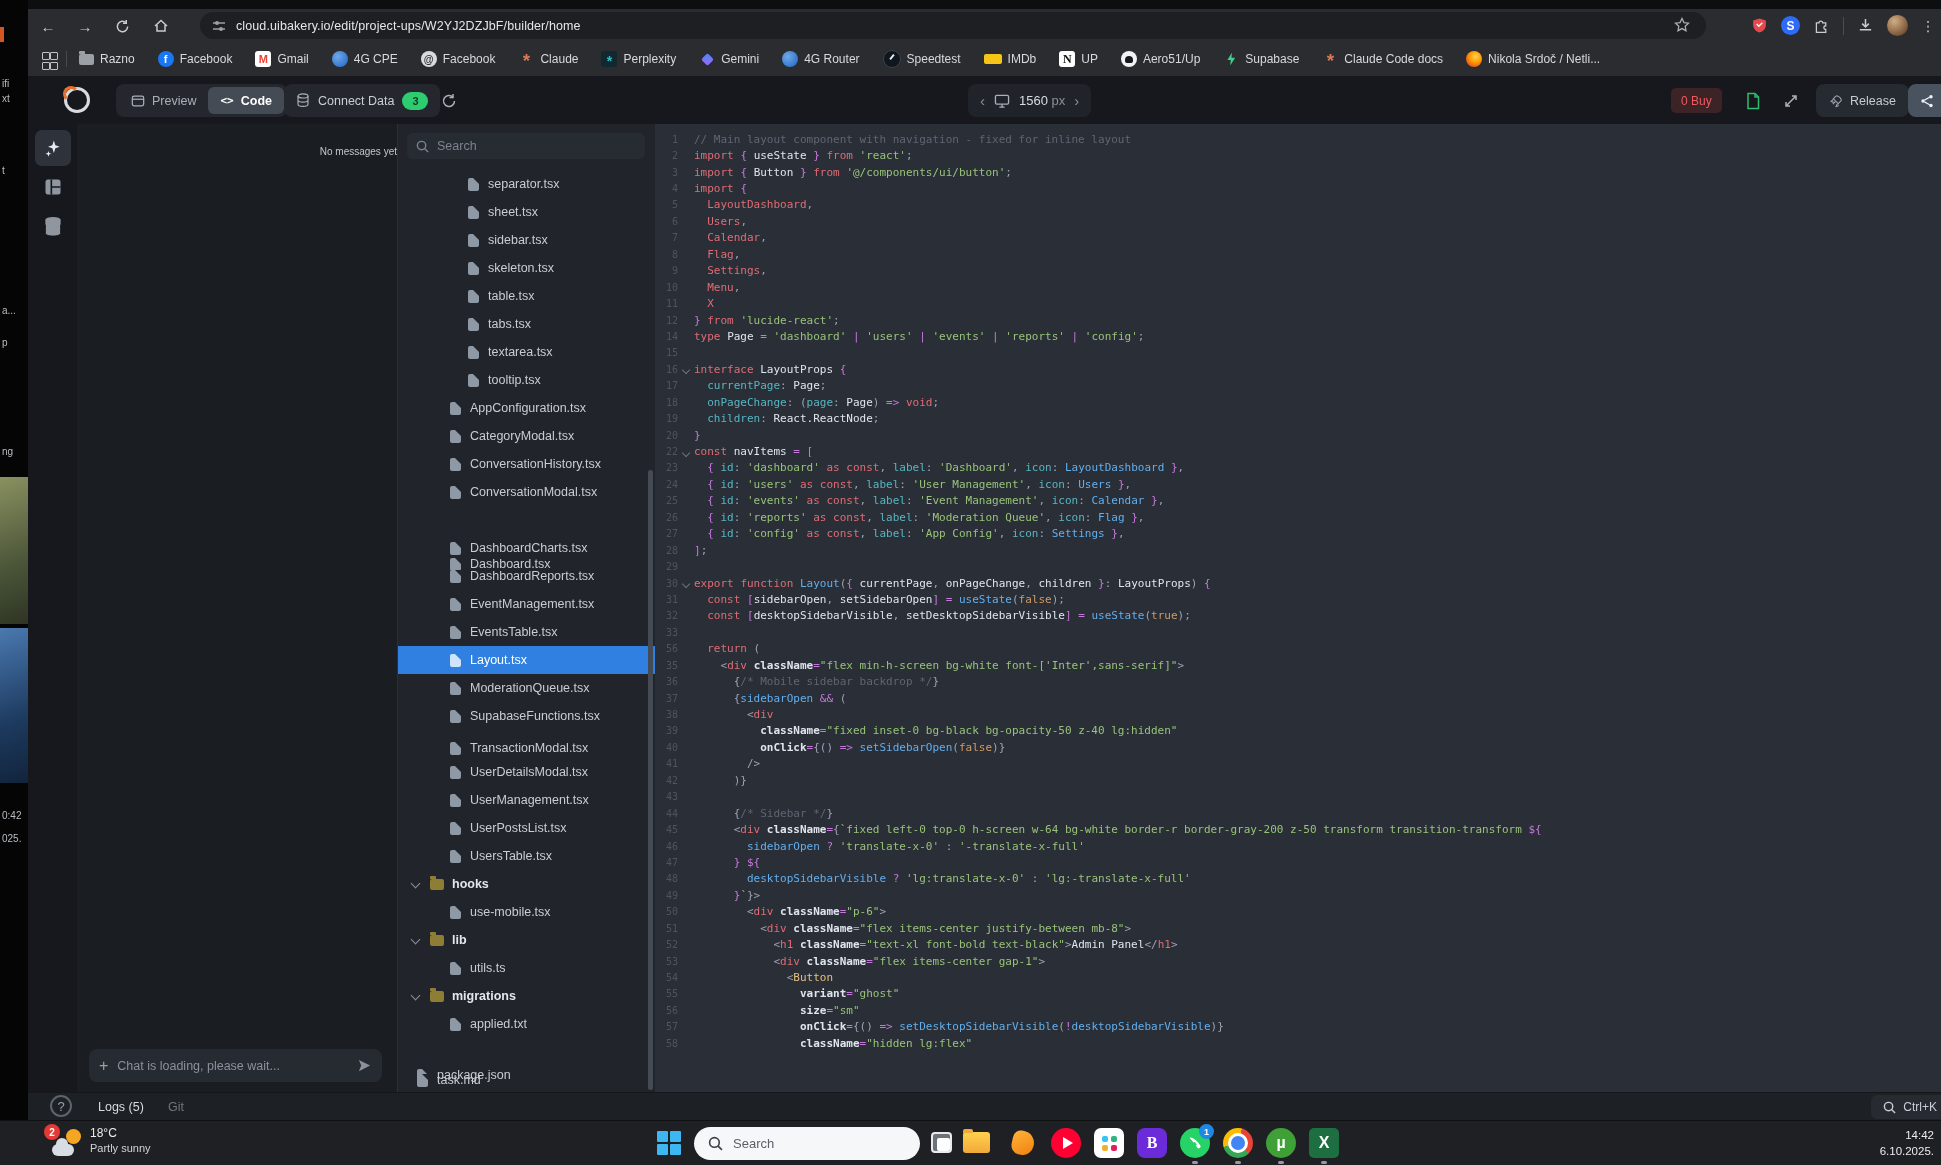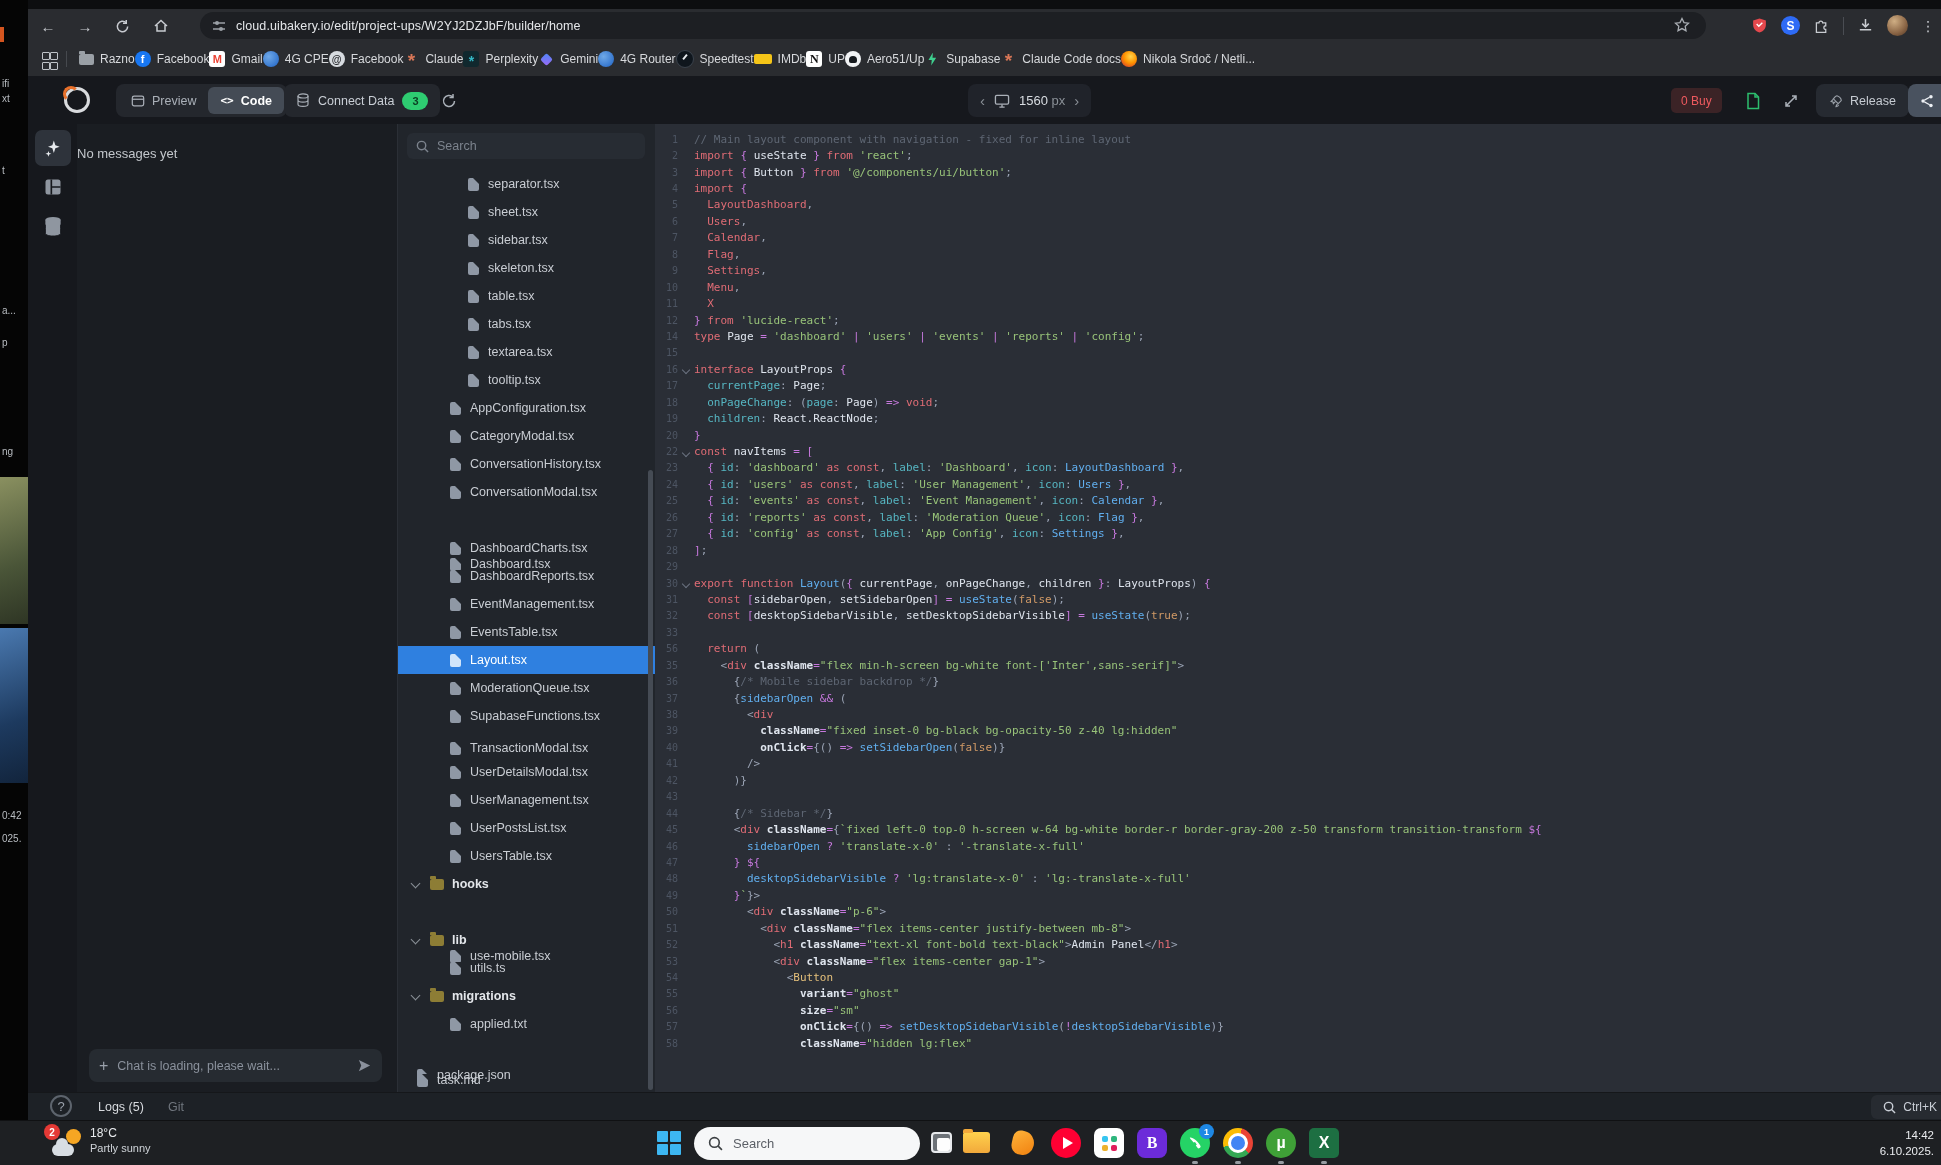--- a/index.html
+++ b/index.html
@@ -23,21 +23,21 @@
   .chrome-right{position:absolute;right:6px;top:3px;height:27px;display:flex;align-items:center;gap:13px;}
   .sblue{width:19px;height:19px;border-radius:50%;background:#2e6bf6;color:#fff;font-weight:bold;font-size:12px;display:flex;align-items:center;justify-content:center;}
   .avatar{width:21px;height:21px;border-radius:50%;background:radial-gradient(circle at 35% 30%,#cfae84,#8a6545 60%,#4c3categorical322 100%);background:radial-gradient(circle at 35% 30%,#cfae84,#8a6545 60%,#4c3322 100%);}
   .vsep{width:1px;height:18px;background:#4a4d53;}
   .kebab{color:#c8cbd0;font-size:14px;letter-spacing:0;}
 
   .bookmarks{left:28px;top:42px;width:1913px;height:34px;background:#2a2c30;display:flex;align-items:center;}
   .appsgrid{margin-left:14px;width:14px;height:14px;display:grid;grid-template-columns:6px 6px;grid-gap:2px;}
   .appsgrid i{width:6px;height:6px;border:1.5px solid #bfc3c8;border-radius:1px;}
   .bm-sep{width:1px;height:16px;background:#46494e;margin:0 12px 0 10px;}
-  .bmlist{display:flex;align-items:center;}
+  .bmlist{display:flex;align-items:center;gap:23px;}
   .bm{display:flex;align-items:center;gap:6px;cursor:default;}
   .bm-l{color:#d7d9dc;font-size:12px;white-space:nowrap;}
   .bi{width:16px;height:16px;display:flex;align-items:center;justify-content:center;flex:none;font-size:10px;}
   .bi-folder{width:15px;height:11px;background:#9aa0a6;border-radius:2px;position:relative;}
   .bi-folder::before{content:"";position:absolute;top:-3px;left:0;width:6px;height:3px;background:#9aa0a6;border-radius:1px 1px 0 0;}
   .bi-fb{border-radius:50%;background:#1877f2;color:#fff;font-weight:bold;font-size:11px;}
   .bi-gmail{background:#fff;border-radius:3px;color:#ea4335;font-weight:bold;font-size:11px;}
   .bi-globe{border-radius:50%;background:radial-gradient(circle at 35% 35%,#6fa9e8,#1e62c4);}
   .bi-gpt{border-radius:50%;background:#d7dbe0;color:#2a2c30;font-weight:bold;}
   .bi-claude{color:#d97757;font-size:19px;font-weight:bold;}
@@ -70,21 +70,21 @@
   .buy{position:absolute;left:1643px;top:12px;height:25px;border-radius:5px;background:#3b2326;color:#ef5a5f;font-size:12px;display:flex;align-items:center;padding:0 10px;gap:5px;}
   .icobtn{position:absolute;top:12px;width:25px;height:25px;display:flex;align-items:center;justify-content:center;}
   .release{position:absolute;left:1788px;top:8px;height:33px;border-radius:8px;background:#262a31;display:flex;align-items:center;gap:7px;padding:0 13px;color:#c6cbd2;font-size:12.5px;}
   .share{position:absolute;left:1880px;top:8px;height:33px;width:84px;border-radius:8px;background:#49525f;display:flex;align-items:center;gap:7px;padding:0 12px;color:#eef1f5;font-size:12.5px;font-weight:bold;box-sizing:border-box;}
 
   
   .rail{left:28px;top:124px;width:49px;height:968px;background:#16181d;}
   .rail-ico{position:absolute;left:11px;width:27px;height:27px;display:flex;align-items:center;justify-content:center;border-radius:7px;}
   .rail-ico.active{left:7px;width:36px;height:36px;background:#2e333b;}
   .chatpanel{left:77px;top:124px;width:320px;height:968px;background:#1a1d22;}
-  .nomsg{position:absolute;left:0;top:22px;width:320px;text-align:left;color:#c3c7cc;font-size:13px;}
+  .nomsg{position:absolute;left:0;top:22px;width:320px;text-align:right;color:#c3c7cc;font-size:10px;}
   .chatinput{position:absolute;left:12px;top:925px;width:293px;height:33px;background:#262b31;border-radius:8px;display:flex;align-items:center;color:#8a919c;font-size:12.5px;box-sizing:border-box;padding:0 10px;gap:9px;}
   .chatinput .plus{font-size:16px;color:#9aa1ab;}
   .chatinput .send{margin-left:auto;}
 
   .treepanel{left:397px;top:124px;width:258px;height:968px;background:#21252b;border-left:1px solid #2b2f36;box-sizing:border-box;overflow:hidden;}
   .searchbox{position:absolute;left:9px;top:9px;width:238px;height:26px;background:#272c33;border-radius:6px;display:flex;align-items:center;gap:8px;padding:0 9px;box-sizing:border-box;color:#7c838d;font-size:12.5px;}
   .trow{position:absolute;left:0;width:258px;height:28px;}
   .trow.sel{background:#2f80e0;}
   .tname{position:absolute;top:7px;font-size:12.5px;color:#c9cdd3;white-space:nowrap;}
   .trow.sel .tname{color:#fff;}
@@ -511,21 +511,21 @@
         </div>
         <div class="trow" style="top: 718px;">
           <span class="tfile" style="left:52px"></span>
           <span class="tname" style="left:72px">UsersTable.tsx</span>
         </div>
         <div class="trow" style="top: 746px;">
           <span class="tchev" style="left:14px"></span>
           <span class="tfolder" style="left:32px"></span>
           <span class="tname fold" style="left:54px">hooks</span>
         </div>
-        <div class="trow" style="top: 774px; margin-top: 44px;">
+        <div class="trow" style="top: 774px;">
           <span class="tfile" style="left:52px"></span>
           <span class="tname" style="left:72px">use-mobile.tsx</span>
         </div>
         <div class="trow" style="top: 802px;">
           <span class="tchev" style="left:14px"></span>
           <span class="tfolder" style="left:32px"></span>
           <span class="tname fold" style="left:54px">lib</span>
         </div>
         <div class="trow" style="top: 830px;">
           <span class="tfile" style="left:52px"></span>

